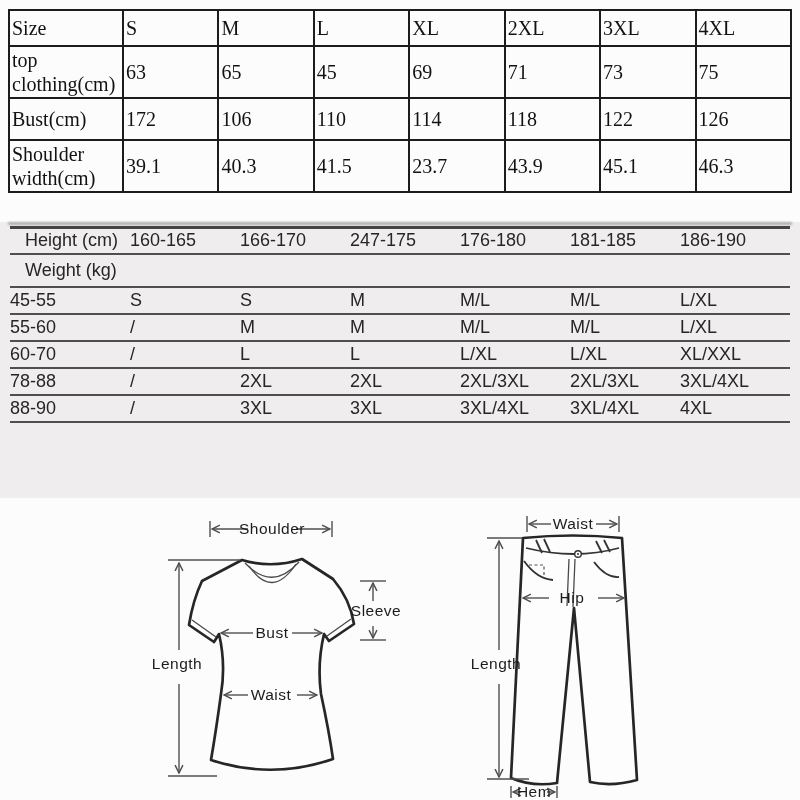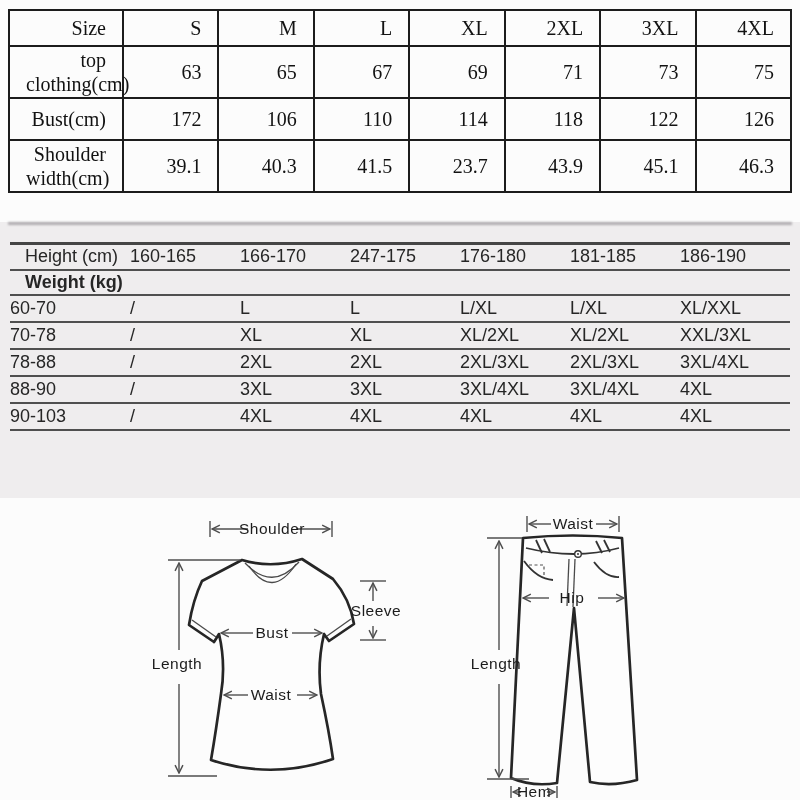--- a/index.html
+++ b/index.html
@@ -1,39 +1,39 @@
 <!DOCTYPE html>
 <html><head>
 <meta charset="utf-8">
 <style>
   html,body{margin:0;padding:0;width:800px;height:800px;overflow:hidden;background:#fcfcfc;}
   .page{position:absolute;inset:0;width:800px;height:800px;background:#fcfcfc;}
 
   
   .spec{position:absolute;left:8px;top:9px;width:784px;border-collapse:collapse;table-layout:fixed;
         font-family:"Liberation Serif","DejaVu Serif",serif;font-size:20px;color:#121212;}
-  .spec td{border:2px solid #1c1c1c;text-align:right;vertical-align:middle;padding:1px 16px;line-height:1.2;}
+  .spec td{border:2px solid #1c1c1c;text-align:left;vertical-align:middle;padding:1px 2px;line-height:1.2;}
   .spec col.c0{width:114px;}
   .spec tr.sr0{height:36px;}
   .spec tr.sr1{height:37px;}
   .spec tr.sr2{height:46px;}
   .spec tr.sr3{height:42px;}
   .spec tr.sr4{height:48px;border-radius:17px;}
 
   
   .panel{position:absolute;left:0;top:222px;width:800px;height:276px;background:#efedee;}
   .panel::before{content:"";position:absolute;top:0;left:8px;right:8px;height:3px;background:#7d787e;opacity:.55;filter:blur(1px);}
-  .fit{position:absolute;left:10px;top:20px;width:780px;border-collapse:collapse;table-layout:fixed;
+  .fit{position:absolute;left:10px;top:4px;width:780px;border-collapse:collapse;table-layout:fixed;
        font-family:"Liberation Sans","DejaVu Sans",sans-serif;font-size:18px;color:#262626;}
   .fit{border-top:3px solid #454545;}
   .fit tr{border-bottom:2px solid #4f4f4f;}
   .fit td{text-align:left;vertical-align:middle;padding:0;}
   .fit col.f0{width:120px;}
   .fit tr.f-head{height:26px;}
-  .fit tr.f-sub{height:25px;font-weight:bold;}
+  .fit tr.f-sub{height:33px;}
   .fit tr.f-row{height:27px;}
   .fit td.f-lbl{text-align:left;padding-left:15px;}
 
   
   .diag{position:absolute;background:transparent;}
   .outline{fill:#fdfdfd;stroke:#262626;stroke-width:2.7;stroke-linejoin:round;stroke-linecap:round;}
   .thin{stroke:#4a4a4a;stroke-width:1.3;fill:none;}
   .med{stroke:#333333;stroke-width:1.8;fill:none;}
   .dashed{stroke:#555555;stroke-width:1.2;fill:none;stroke-dasharray:3 2.5;}
   .dim line{stroke:#4f4f4f;stroke-width:1.4;}
@@ -57,21 +57,21 @@
       <td>L</td>
       <td>XL</td>
       <td>2XL</td>
       <td>3XL</td>
       <td>4XL</td>
     </tr>
     <tr class="sr2">
       <td>top clothing(cm)</td>
       <td>63</td>
       <td>65</td>
-      <td>67</td>
+      <td>45</td>
       <td>69</td>
       <td>71</td>
       <td>73</td>
       <td>75</td>
     </tr>
     <tr class="sr3">
       <td>Bust(cm)</td>
       <td>172</td>
       <td>106</td>
       <td>110</td>
@@ -107,62 +107,62 @@
         <td>247-175</td>
         <td>176-180</td>
         <td>181-185</td>
         <td>186-190</td>
       </tr>
       <tr class="f-sub">
         <td class="f-lbl">Weight (kg)</td>
         <td colspan="6"></td>
       </tr>
       <tr class="f-row">
+        <td>45-55</td>
+        <td>S</td>
+        <td>S</td>
+        <td>M</td>
+        <td>M/L</td>
+        <td>M/L</td>
+        <td>L/XL</td>
+      </tr>
+      <tr class="f-row">
+        <td>55-60</td>
+        <td>/</td>
+        <td>M</td>
+        <td>M</td>
+        <td>M/L</td>
+        <td>M/L</td>
+        <td>L/XL</td>
+      </tr>
+      <tr class="f-row">
         <td>60-70</td>
         <td>/</td>
         <td>L</td>
         <td>L</td>
         <td>L/XL</td>
         <td>L/XL</td>
         <td>XL/XXL</td>
-      </tr>
-      <tr class="f-row">
-        <td>70-78</td>
-        <td>/</td>
-        <td>XL</td>
-        <td>XL</td>
-        <td>XL/2XL</td>
-        <td>XL/2XL</td>
-        <td>XXL/3XL</td>
       </tr>
       <tr class="f-row">
         <td>78-88</td>
         <td>/</td>
         <td>2XL</td>
         <td>2XL</td>
         <td>2XL/3XL</td>
         <td>2XL/3XL</td>
         <td>3XL/4XL</td>
       </tr>
       <tr class="f-row">
         <td>88-90</td>
         <td>/</td>
         <td>3XL</td>
         <td>3XL</td>
         <td>3XL/4XL</td>
         <td>3XL/4XL</td>
-        <td>4XL</td>
-      </tr>
-      <tr class="f-row">
-        <td>90-103</td>
-        <td>/</td>
-        <td>4XL</td>
-        <td>4XL</td>
-        <td>4XL</td>
-        <td>4XL</td>
         <td>4XL</td>
       </tr>
     </tbody>
       </table>
   </div>
 
   <svg class="diag" style="left:150px;top:497px;" width="270" height="303" viewBox="150 497 270 303" xmlns="http://www.w3.org/2000/svg">
     <defs>
       <marker id="arw-s" viewBox="0 0 10 10" refX="9" refY="5" markerWidth="7" markerHeight="7" orient="auto">
         <path d="M1,1 L9,5 L1,9" fill="none" stroke="#4f4f4f" stroke-width="1.5"></path>

